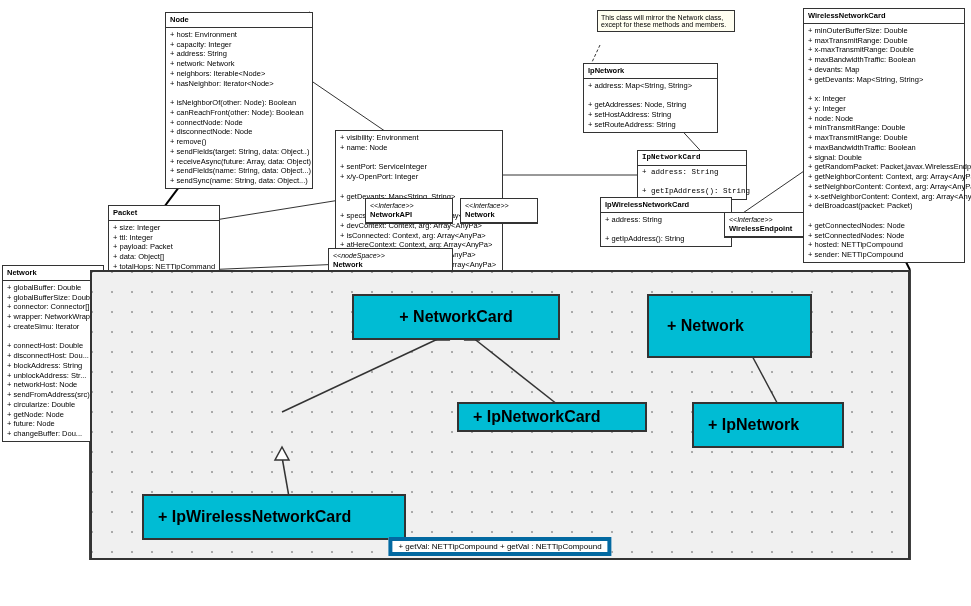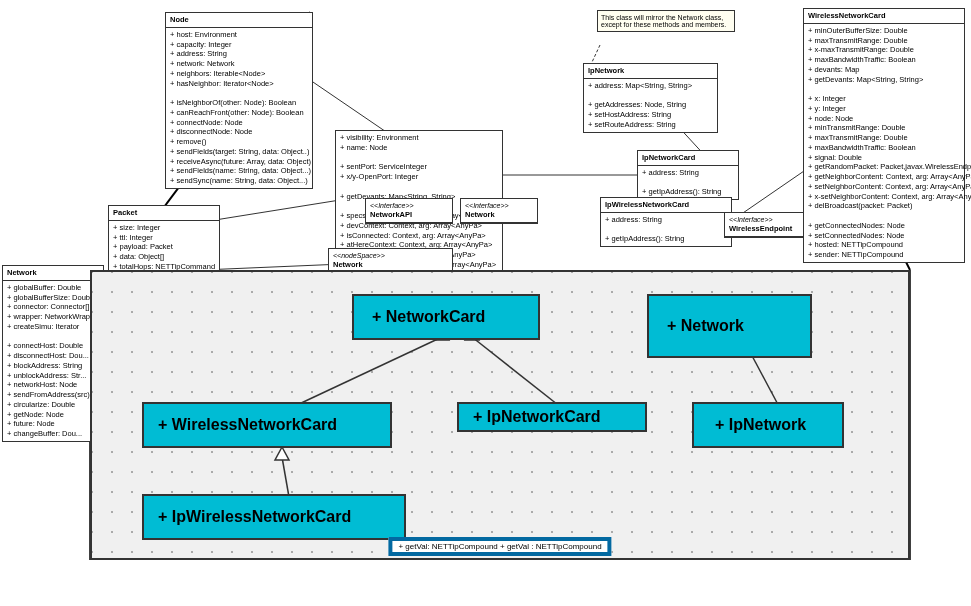--- a/index.html
+++ b/index.html
@@ -272,21 +272,21 @@
     <div class="box-title">IpNetwork</div>
     <div class="box-section">
       <span class="box-item">+ address: Map&lt;String, String&gt;</span>
       <span class="box-item">&nbsp;</span>
       <span class="box-item">+ getAddresses: Node, String</span>
       <span class="box-item">+ setHostAddress: String</span>
       <span class="box-item">+ setRouteAddress: String</span>
     </div>
   </div>
 
-  <div class="uml-box" style="left:637px; top:150px; width:102px;">
+  <div class="uml-box" style="left:637px; top:150px; width:110px;font-family:Liberation Mono, monospace;">
     <div class="box-title">IpNetworkCard</div>
     <div class="box-section">
       <span class="box-item">+ address: String</span>
       <span class="box-item">&nbsp;</span>
       <span class="box-item">+ getIpAddress(): String</span>
     </div>
   </div>
 
   <div class="uml-box" style="left:600px; top:197px; width:132px;">
     <div class="box-title">IpWirelessNetworkCard</div>
@@ -344,37 +344,34 @@
       <line x1="475" y1="140" x2="380" y2="65" stroke="#333" stroke-width="1.5"></line>
       <polygon points="380,55 373,68 387,68" fill="white" stroke="#333" stroke-width="1.5"></polygon>
 
       <line x1="690" y1="140" x2="650" y2="65" stroke="#333" stroke-width="1.5"></line>
       <polygon points="650,55 643,68 657,68" fill="white" stroke="#333" stroke-width="1.5"></polygon>
 
       <line x1="197" y1="225" x2="190" y2="185" stroke="#333" stroke-width="1.5"></line>
       <polygon points="190,175 183,188 197,188" fill="white" stroke="#333" stroke-width="1.5"></polygon>
     </svg>
 
-    <div class="zoom-box" style="left:260px; top:22px; width:188px; padding:12px 18px;">
+    <div class="zoom-box" style="left:260px; top:22px; width:208px; padding:12px 18px;text-align:center;">
       <span>+ NetworkCard</span>
     </div>
 
     <div class="zoom-box" style="left:555px; top:22px; width:165px; padding:21px 18px;">
       <span>+ Network</span>
     </div>
 
-    <div class="zoom-box" style="left:50px; top:130px; width:250px; padding:12px 14px;">
-      <span>+ WirelessNetworkCard</span>
-    </div>
 
     <div class="zoom-box" style="left:365px; top:130px; width:190px; padding:4px 14px;">
       <span>+ IpNetworkCard</span>
     </div>
 
-    <div class="zoom-box" style="left:600px; top:130px; width:152px; padding:12px 21px;">
+    <div class="zoom-box" style="left:600px; top:130px; width:152px; padding:12px 14px;">
       <span>+ IpNetwork</span>
     </div>
 
     <div class="zoom-box" style="left:50px; top:222px; width:264px; padding:12px 14px;">
       <span>+ IpWirelessNetworkCard</span>
     </div>
 
     <div class="panel-label">
       <span>+ getVal: NETTipCompound</span>
       + getVal : NETTipCompound

